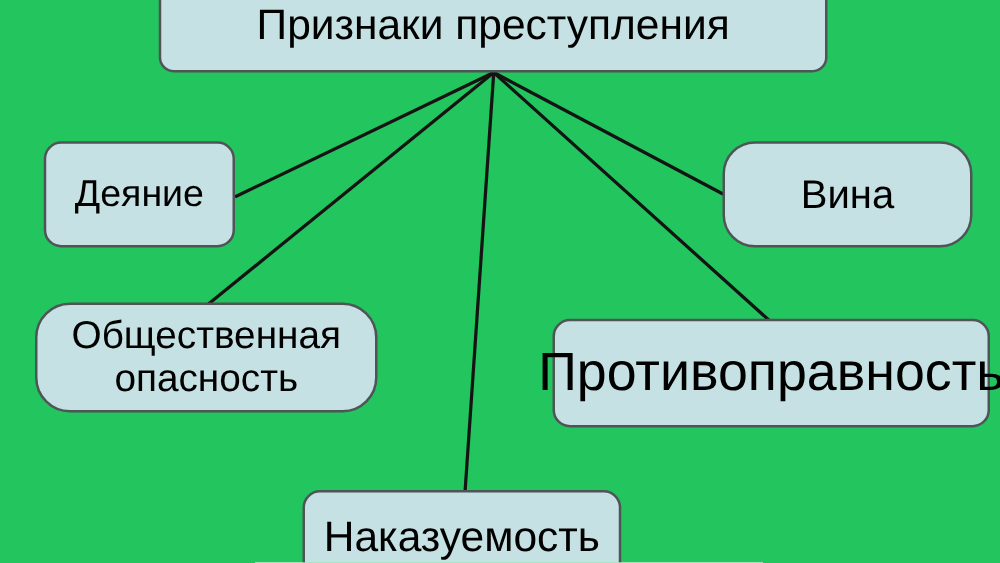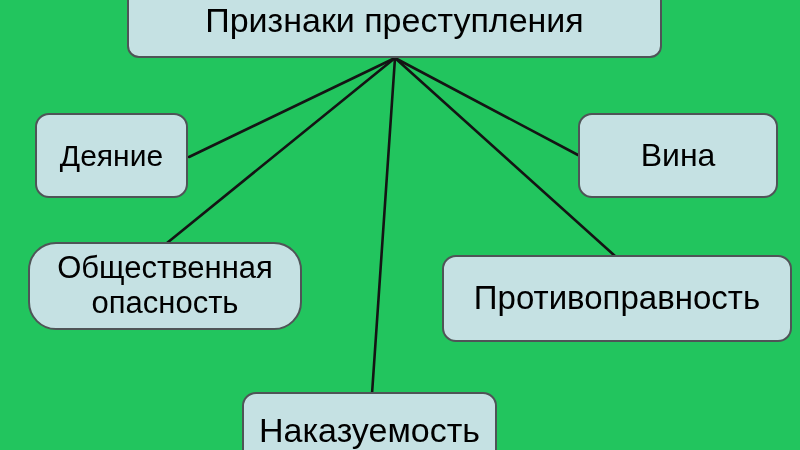--- a/index.html
+++ b/index.html
@@ -66,27 +66,28 @@
     width: 255px;
     height: 76px;
     font-size: 34px;
   }
   .node-vina {
     left: 578px;
     top: 113px;
     width: 200px;
     height: 85px;
     font-size: 32px;
+    border-radius: 26px;
   }
   .node-protivopravnost {
     left: 442px;
     top: 255px;
     width: 350px;
     height: 87px;
-    font-size: 33px;
+    font-size: 43px;
   }
 </style>
 </head>
 <body>
 
 <div class="stage">
 
   <svg class="connectors" viewBox="0 0 800 450" xmlns="http://www.w3.org/2000/svg">
     <line x1="395" y1="58" x2="189" y2="157" stroke="#141414" stroke-width="2.6" stroke-linecap="round"></line>
     <line x1="395" y1="58" x2="167" y2="243" stroke="#141414" stroke-width="2.6" stroke-linecap="round"></line>

